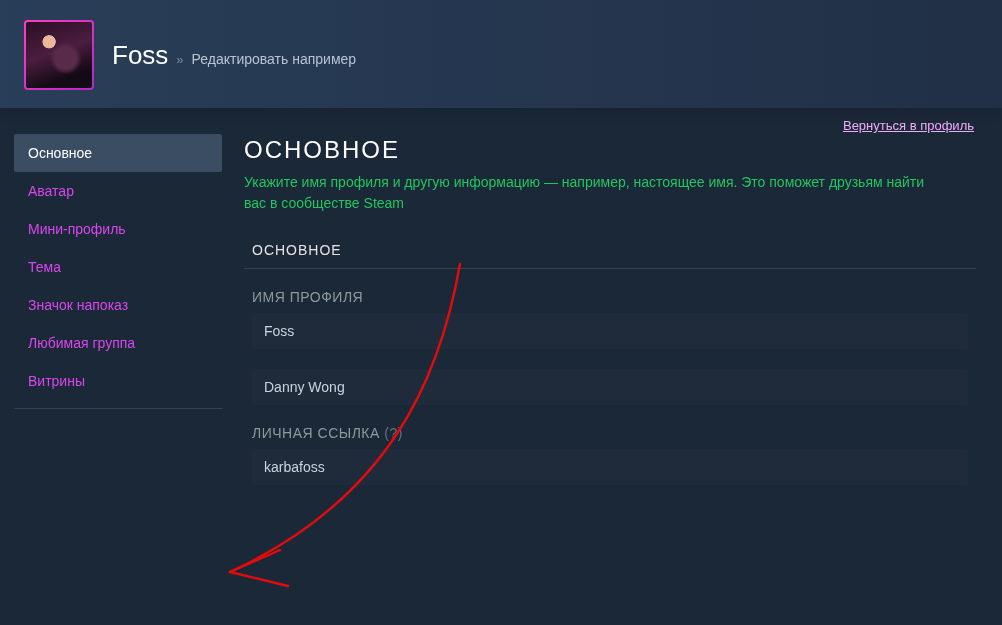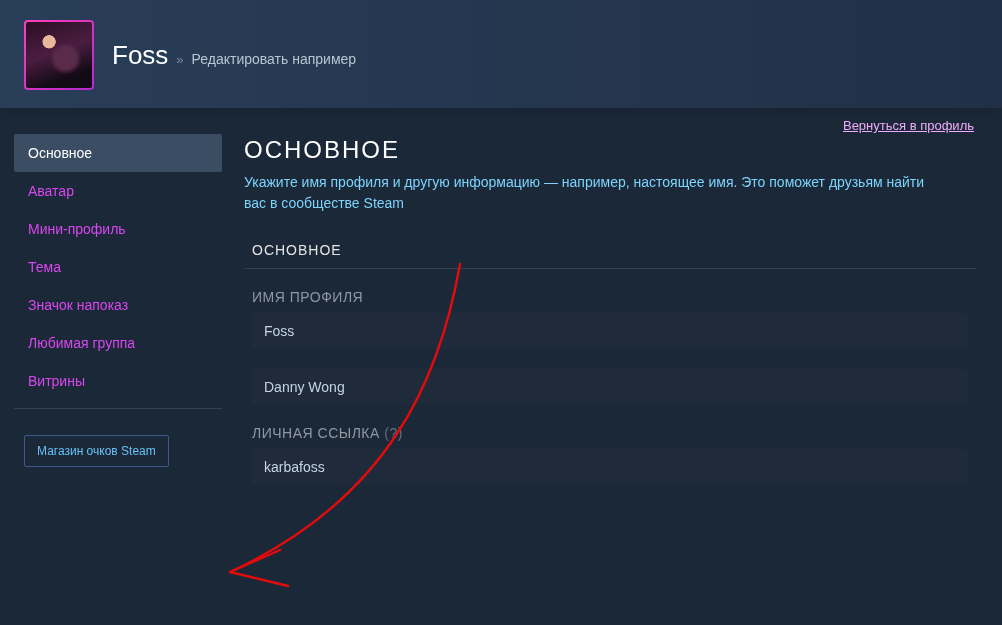--- a/index.html
+++ b/index.html
@@ -77,21 +77,21 @@
   }
   .page-title {
     font-size: 24px;
     letter-spacing: 2px;
     color: #ffffff;
     font-weight: 400;
     margin-top: 14px;
   }
   .page-desc {
     font-size: 14px;
-    color: #7dd3fc;
+    color: #22c55e;
     margin-top: 8px;
     line-height: 1.5;
     max-width: 700px;
   }
   .section-header {
     font-size: 14px;
     letter-spacing: 1px;
     color: #e5e5e5;
     padding: 14px 8px 10px 8px;
     border-bottom: 1px solid #2f4258;
@@ -140,21 +140,20 @@
 <div class="page">
   <div class="sidebar">
     <div class="nav-item active"><span>Основное</span></div>
     <div class="nav-item"><span>Аватар</span></div>
     <div class="nav-item"><span>Мини-профиль</span></div>
     <div class="nav-item"><span>Тема</span></div>
     <div class="nav-item"><span>Значок напоказ</span></div>
     <div class="nav-item"><span>Любимая группа</span></div>
     <div class="nav-item"><span>Витрины</span></div>
     <div class="nav-divider"></div>
-    <div class="points-shop"><span>Магазин очков Steam</span></div>
   </div>
 
   <div class="main">
     <a class="back-link"><span>Вернуться в профиль</span></a>
     <h1 class="page-title">ОСНОВНОЕ</h1>
     <p class="page-desc">Укажите имя профиля и другую информацию — например, настоящее имя. Это поможет друзьям найти вас в сообществе Steam</p>
     <div class="section-header">ОСНОВНОЕ</div>
 
     <div class="field-block">
       <div class="field-label">ИМЯ ПРОФИЛЯ</div>

